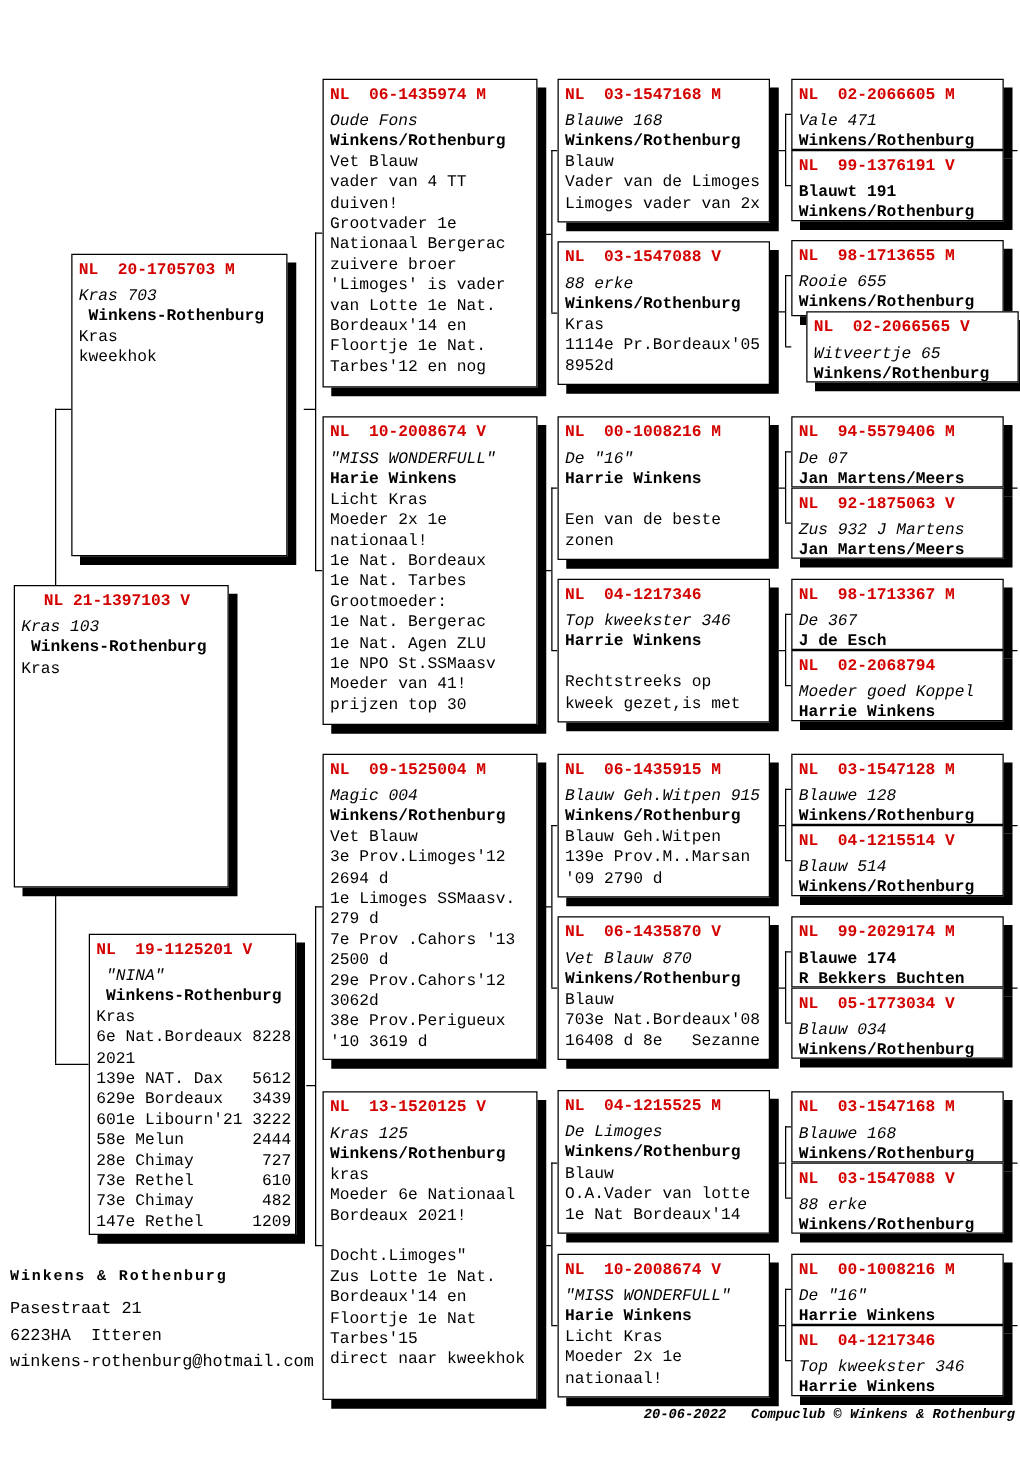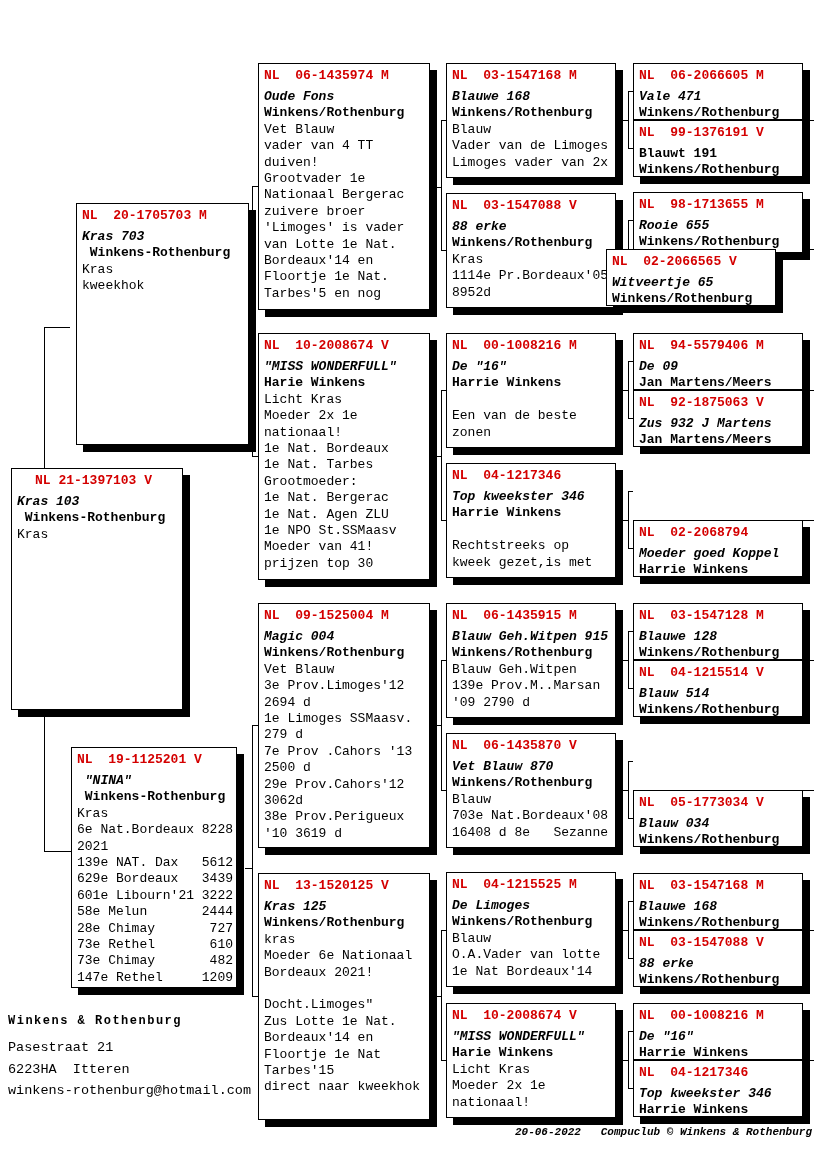--- a/index.html
+++ b/index.html
@@ -5,21 +5,21 @@
   html,body{margin:0;padding:0;background:#fff}
   #page{position:relative;width:816px;height:1172px;background:#ffffff;
         font-family:"Liberation Mono",monospace;color:#000;overflow:hidden}
   .title{position:absolute;top:6px;left:0;width:100%;text-align:center;
          font-family:"Liberation Sans",sans-serif;font-size:23px;color:#000;white-space:pre}
   .box{position:absolute;background:#fff;border:1px solid #000;box-shadow:7px 7px 0 #000;
        box-sizing:border-box;padding:3px 2px 0 5px;overflow:hidden}
   .ring{color:#d40000;font-weight:bold;font-size:13px;line-height:17px;margin-bottom:5px;white-space:pre}
   .subject .ring{padding-left:18px}
   .line{font-size:13px;line-height:16.4px;min-height:16.4px;white-space:pre}
-  .line.name{font-weight:bold;font-style:italic}
+  .line.name{font-weight:normal;font-style:italic}
   .line.owner{font-weight:bold}
   .cl{position:absolute;background:#000}
   #ownerblock{position:absolute;left:8px;top:1014px}
   #ownername{font-size:12px;font-weight:bold;letter-spacing:1.5px;margin-bottom:9px;white-space:pre}
   .ownerline{font-size:13.5px;line-height:21.5px;white-space:pre}
   #footer{position:absolute;right:4px;top:1126px;font-size:11px;font-weight:bold;
           font-style:italic;white-space:pre}
 </style>
 </head>
 <body>
@@ -97,21 +97,21 @@
       <div class="cl" style="left: 803px; top: 1060px; width: 11px; height: 1px;"></div>
     </div>
 
   <div class="box subject" style="left:11px;top:468px;width:172px;height:242px">
       <div class="ring">NL 21-1397103 V</div>
       <div class="line name">Kras 103</div>
       <div class="line owner"> Winkens-Rothenburg</div>
       <div class="line plain">Kras</div>
     </div>
 
-  <div class="box" style="left:76px;top:203px;width:173px;height:242px">
+  <div class="box" style="left:57px;top:203px;width:173px;height:242px">
       <div class="ring">NL  20-1705703 M</div>
       <div class="line name">Kras 703</div>
       <div class="line owner"> Winkens-Rothenburg</div>
       <div class="line plain">Kras</div>
       <div class="line plain">kweekhok</div>
     </div>
   <div class="box" style="left:71px;top:747px;width:166px;height:241px">
       <div class="ring">NL  19-1125201 V</div>
       <div class="line name"> "NINA"</div>
       <div class="line owner"> Winkens-Rothenburg</div>
@@ -135,21 +135,21 @@
       <div class="line plain">Vet Blauw</div>
       <div class="line plain">vader van 4 TT</div>
       <div class="line plain">duiven!</div>
       <div class="line plain">Grootvader 1e</div>
       <div class="line plain">Nationaal Bergerac</div>
       <div class="line plain">zuivere broer</div>
       <div class="line plain">'Limoges' is vader</div>
       <div class="line plain">van Lotte 1e Nat.</div>
       <div class="line plain">Bordeaux'14 en</div>
       <div class="line plain">Floortje 1e Nat.</div>
-      <div class="line plain">Tarbes'5 en nog</div>
+      <div class="line plain">Tarbes'12 en nog</div>
     </div>
   <div class="box" style="left:258px;top:333px;width:172px;height:247px">
       <div class="ring">NL  10-2008674 V</div>
       <div class="line name">"MISS WONDERFULL"</div>
       <div class="line owner">Harie Winkens</div>
       <div class="line plain">Licht Kras</div>
       <div class="line plain">Moeder 2x 1e</div>
       <div class="line plain">nationaal!</div>
       <div class="line plain">1e Nat. Bordeaux</div>
       <div class="line plain">1e Nat. Tarbes</div>
@@ -251,63 +251,73 @@
   <div class="box" style="left:446px;top:1003px;width:170px;height:115px">
       <div class="ring">NL  10-2008674 V</div>
       <div class="line name">"MISS WONDERFULL"</div>
       <div class="line owner">Harie Winkens</div>
       <div class="line plain">Licht Kras</div>
       <div class="line plain">Moeder 2x 1e</div>
       <div class="line plain">nationaal!</div>
     </div>
 
   <div class="box" style="left:633px;top:63px;width:170px;height:57px">
-      <div class="ring">NL  06-2066605 M</div>
+      <div class="ring">NL  02-2066605 M</div>
       <div class="line name">Vale 471</div>
       <div class="line owner">Winkens/Rothenburg</div>
     </div>
   <div class="box" style="left:633px;top:120px;width:170px;height:57px">
       <div class="ring">NL  99-1376191 V</div>
       <div class="line owner">Blauwt 191</div>
       <div class="line owner">Winkens/Rothenburg</div>
     </div>
   <div class="box" style="left:633px;top:192px;width:170px;height:61px">
       <div class="ring">NL  98-1713655 M</div>
       <div class="line name">Rooie 655</div>
       <div class="line owner">Winkens/Rothenburg</div>
     </div>
-  <div class="box" style="left:606px;top:249px;width:170px;height:57px">
+  <div class="box" style="left:645px;top:249px;width:170px;height:57px">
       <div class="ring">NL  02-2066565 V</div>
       <div class="line name">Witveertje 65</div>
       <div class="line owner">Winkens/Rothenburg</div>
     </div>
   <div class="box" style="left:633px;top:333px;width:170px;height:57px">
       <div class="ring">NL  94-5579406 M</div>
-      <div class="line name">De 09</div>
+      <div class="line name">De 07</div>
       <div class="line owner">Jan Martens/Meers</div>
     </div>
   <div class="box" style="left:633px;top:390px;width:170px;height:57px">
       <div class="ring">NL  92-1875063 V</div>
       <div class="line name">Zus 932 J Martens</div>
       <div class="line owner">Jan Martens/Meers</div>
     </div>
+  <div class="box" style="left:633px;top:463px;width:170px;height:57px">
+      <div class="ring">NL  98-1713367 M</div>
+      <div class="line name">De 367</div>
+      <div class="line owner">J de Esch</div>
+    </div>
   <div class="box" style="left:633px;top:520px;width:170px;height:57px">
       <div class="ring">NL  02-2068794</div>
       <div class="line name">Moeder goed Koppel</div>
       <div class="line owner">Harrie Winkens</div>
     </div>
   <div class="box" style="left:633px;top:603px;width:170px;height:57px">
       <div class="ring">NL  03-1547128 M</div>
       <div class="line name">Blauwe 128</div>
       <div class="line owner">Winkens/Rothenburg</div>
     </div>
   <div class="box" style="left:633px;top:660px;width:170px;height:57px">
       <div class="ring">NL  04-1215514 V</div>
       <div class="line name">Blauw 514</div>
       <div class="line owner">Winkens/Rothenburg</div>
+    </div>
+  <div class="box" style="left:633px;top:733px;width:170px;height:57px">
+      <div class="ring">NL  99-2029174 M</div>
+      <div class="line owner">Blauwe 174</div>
+      <div class="line owner">R Bekkers Buchten</div>
     </div>
   <div class="box" style="left:633px;top:790px;width:170px;height:57px">
       <div class="ring">NL  05-1773034 V</div>
       <div class="line name">Blauw 034</div>
       <div class="line owner">Winkens/Rothenburg</div>
     </div>
   <div class="box" style="left:633px;top:873px;width:170px;height:57px">
       <div class="ring">NL  03-1547168 M</div>
       <div class="line name">Blauwe 168</div>
       <div class="line owner">Winkens/Rothenburg</div>

